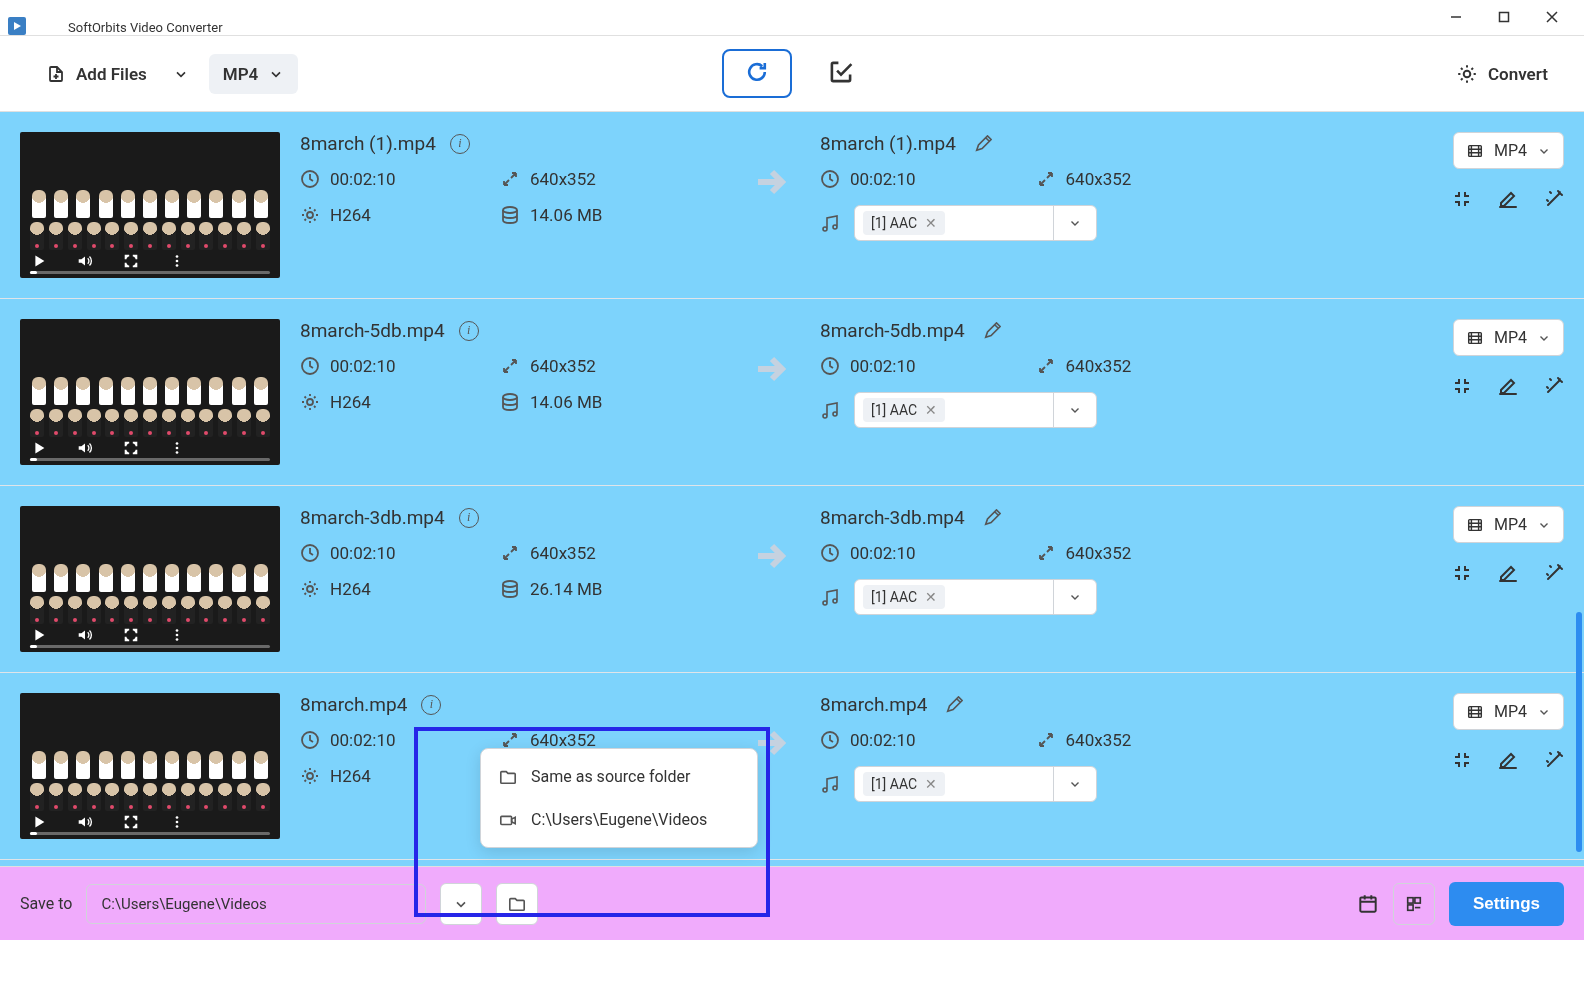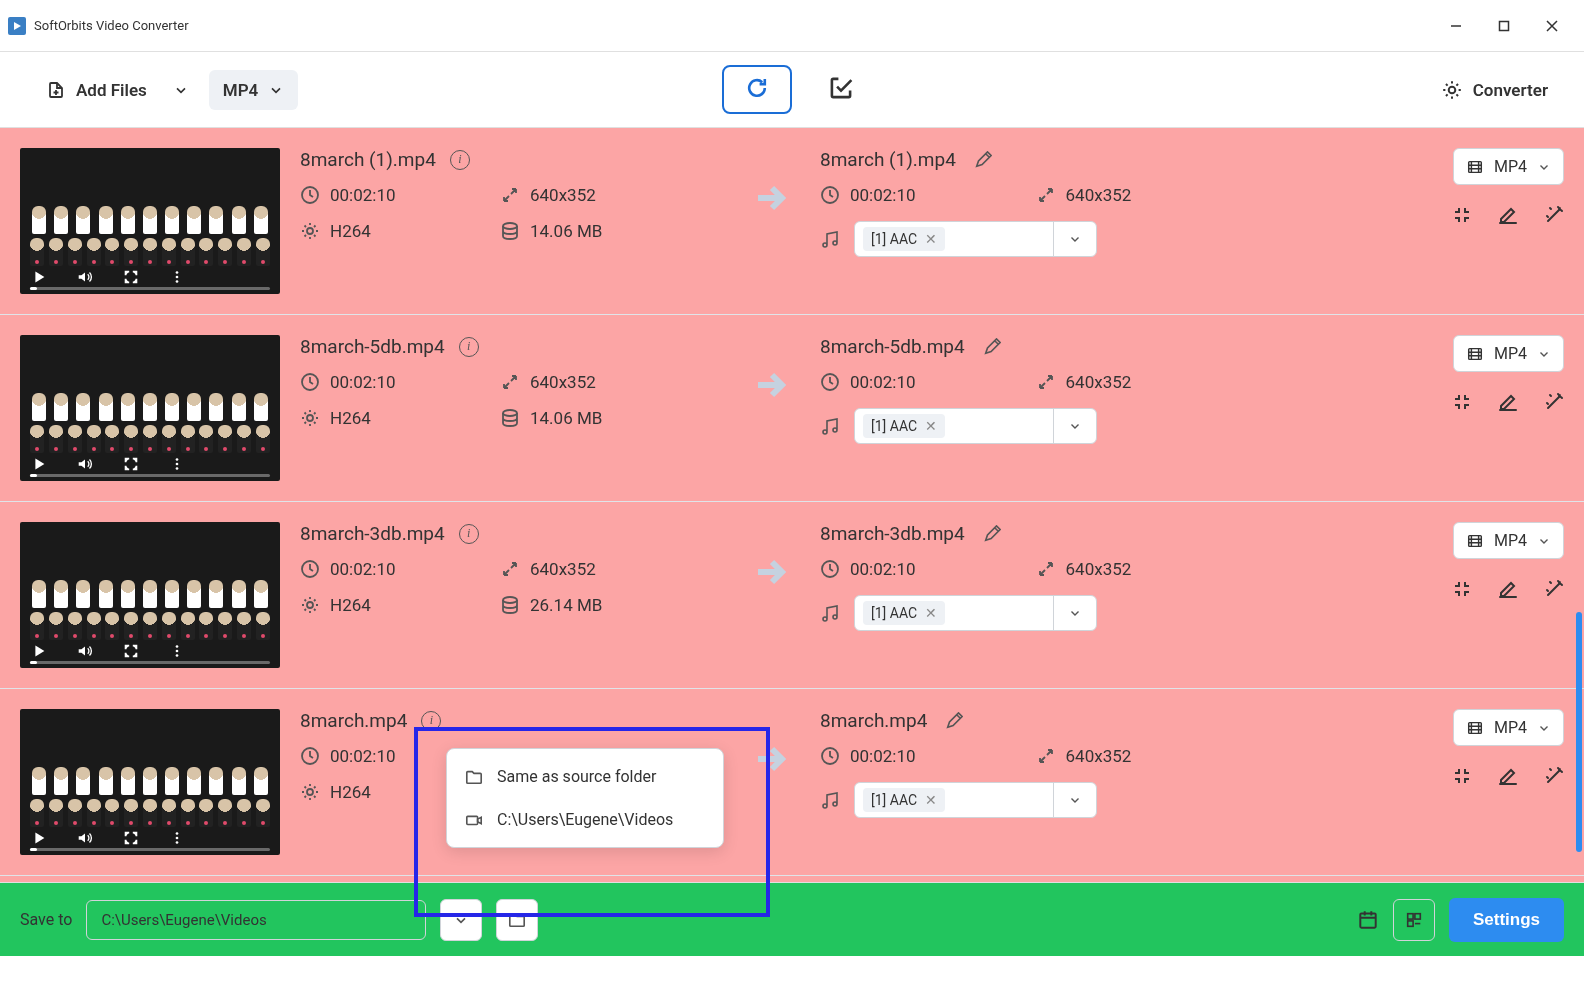--- a/index.html
+++ b/index.html
@@ -1,34 +1,34 @@
 <!DOCTYPE html>
 <html><head>
 <meta charset="utf-8">
 <style>
 * { box-sizing: border-box; margin: 0; padding: 0; }
 body { font-family: -apple-system, BlinkMacSystemFont, "Segoe UI", Roboto, sans-serif; font-size: 14px; color: #333; background: #fff; width: 1584px; height: 992px; overflow: hidden; position: relative; }
-.titlebar { height: 52px; display: flex; align-items: center; padding: 0 8px; background: #fff; border-bottom: 1px solid #e0e0e0; }
+.titlebar { height: 36px; display: flex; align-items: flex-end; padding: 0 8px; background: #fff; border-bottom: 1px solid #e0e0e0; gap: 34px; }
 .titlebar-icon { width: 18px; height: 18px; background: #3a7fc4; border-radius: 2px; margin-right: 8px; display:flex; align-items:center; justify-content:center; }
 .titlebar-icon svg { width:12px; height:12px; fill:#fff; }
 .titlebar-title { font-size: 13px; color: #333; }
 .titlebar-controls { margin-left: auto; display: flex; }
 .titlebar-btn { width: 48px; height: 36px; display: flex; align-items: center; justify-content: center; cursor: pointer; }
 .titlebar-btn svg { width: 12px; height: 12px; stroke: #333; stroke-width: 1.5; fill: none; }
 .toolbar { height: 76px; display: flex; align-items: center; padding: 0 32px; border-bottom: 1px solid #e0e0e0; position: relative; }
 .btn { display: flex; align-items: center; gap: 10px; padding: 10px 14px; border-radius: 6px; cursor: pointer; font-weight: 600; font-size: 17px; }
 .btn-add { }
 .btn-chev { padding: 10px 8px; margin-left: 4px; }
 .btn-fmt { background: #eef1f5; margin-left: 12px; }
 .toolbar-center { position: absolute; left: 50%; transform: translateX(-50%); display: flex; gap: 28px; align-items: center; }
 .btn-refresh { border: 2px solid #1a6dd6; border-radius: 8px; padding: 8px 20px; }
 .btn-refresh svg { stroke: #1a6dd6; }
 .btn-check { padding: 8px; }
 .btn-settings { margin-left: auto; font-weight: 600; font-size: 17px; display:flex; align-items:center; gap:10px; padding:10px 4px; cursor:pointer; }
-.list { height: 754px; overflow-y: auto; background: #fca5a5; position:relative; }
+.list { height: 754px; overflow-y: auto; background: #7dd3fc; position:relative; }
 .row { display: flex; padding: 20px; border-bottom: 1px solid #e0e4e9; gap: 20px; align-items: flex-start; }
 .thumb { width: 260px; height: 146px; background: #1a1a1a; border-radius: 2px; position: relative; flex-shrink: 0; overflow:hidden; }
 .thumb-people { position:absolute; inset:12px 8px 28px 8px; display:flex; flex-direction:column; justify-content:flex-end; gap:4px;}
 .thumb-row1, .thumb-row2 { display:flex; justify-content:space-around;}
 .person { width:14px; height:28px; background: radial-gradient(circle at 50% 20%, #d8c4a8 30%, transparent 31%), linear-gradient(#222 40%, #222); border-radius: 6px 6px 2px 2px; position:relative;}
 .person.f { background: radial-gradient(circle at 50% 20%, #d8c4a8 30%, transparent 31%), linear-gradient(#fff 40%, #fff);}
 .person .flower { position:absolute; bottom:2px; left:50%; transform:translateX(-50%); width:4px; height:4px; background:#e04a6b; border-radius:50%;}
 .thumb-ctrl { position: absolute; bottom: 0; left: 0; right: 0; padding: 6px 10px 8px; display: flex; align-items: center; gap: 28px; }
 .thumb-ctrl svg { fill: #fff; width: 18px; height: 18px; }
 .thumb-prog { position: absolute; bottom: 4px; left: 10px; right: 10px; height: 3px; background: rgba(255,255,255,0.35); border-radius: 2px; }
@@ -47,30 +47,30 @@
 .dst-meta { display: flex; gap: 120px; margin-bottom: 16px; }
 .audio-row { display: flex; align-items: center; gap: 14px; }
 .audio-sel { border: 1px solid #d0d4d9; border-radius: 6px; display: flex; align-items: center; height: 36px; background:#fff; }
 .audio-tag { padding: 4px 8px; background: #eef1f5; border-radius: 4px; margin: 0 8px; display: flex; align-items: center; gap: 8px; font-size: 14px; }
 .audio-tag .x { cursor: pointer; color: #888; font-size:14px;}
 .audio-chev { padding: 0 14px; border-left: 1px solid #d0d4d9; height: 100%; display: flex; align-items: center; cursor:pointer;}
 .actions { width: 140px; flex-shrink: 0; display: flex; flex-direction: column; align-items: flex-end; gap: 20px; }
 .fmt-sel { border: 1px solid #d0d4d9; border-radius: 6px; padding: 8px 12px; display: flex; align-items: center; gap: 10px; cursor: pointer; background:#fff; font-size:16px;}
 .action-icons { display: flex; gap: 26px; }
 .action-icons svg { width: 20px; height: 20px; stroke: #333; fill: none; stroke-width: 2; cursor: pointer; }
-.footer { height: 74px; border-top: 1px solid #e0e0e0; display: flex; align-items: center; padding: 0 20px; gap: 14px; background:#22c55e; position:relative; z-index:5;}
+.footer { height: 74px; border-top: 1px solid #e0e0e0; display: flex; align-items: center; padding: 0 20px; gap: 14px; background:#f0abfc; position:relative; z-index:5;}
 .save-label { font-size: 16px; }
 .save-path { border: 1px solid #d0d4d9; border-radius: 6px; padding: 10px 14px; width: 340px; font-size: 15px; color: #333; }
 .chev-btn, .folder-btn { border: 1px solid #d0d4d9; border-radius: 6px; width: 42px; height: 42px; display: flex; align-items: center; justify-content: center; cursor: pointer; background:#fff;}
 .footer-right { margin-left: auto; display: flex; align-items: center; gap: 14px; }
 .open-sel { border: 1px solid #d0d4d9; border-radius: 6px; padding: 10px 14px; width: 260px; display: flex; align-items: center; justify-content: space-between; cursor: pointer; font-size:15px;}
 .grid-btn { border: 1px solid #d0d4d9; border-radius: 6px; width: 42px; height: 42px; display: flex; align-items: center; justify-content: center; cursor: pointer; }
 .convert-btn { background: #2d8cf0; color: #fff; font-weight: 600; font-size: 17px; padding: 12px 24px; border-radius: 6px; cursor: pointer; border:none;}
 .popup { position: absolute; left: 414px; top: 727px; width: 356px; height: 190px; border: 4px solid #2626e8; background: transparent; z-index: 20; pointer-events:none;}
-.popup-inner { position: absolute; left: 446px; top: 748px; background: #fff; border: 1px solid #d0d4d9; border-radius: 8px; box-shadow: 0 4px 16px rgba(0,0,0,0.12); z-index: 25; padding: 6px 0; width: 278px;}
+.popup-inner { position: absolute; left: 480px; top: 748px; background: #fff; border: 1px solid #d0d4d9; border-radius: 8px; box-shadow: 0 4px 16px rgba(0,0,0,0.12); z-index: 25; padding: 6px 0; width: 278px;}
 .popup-item { display: flex; align-items: center; gap: 14px; padding: 12px 18px; cursor: pointer; font-size: 16px;}
 .popup-item svg { width: 18px; height: 18px; stroke: #555; fill: none; stroke-width: 1.8; }
 .scroll-ind { position:absolute; right:2px; top:612px; width:6px; height:240px; background:#2d8cf0; border-radius:3px; z-index:3;}
 svg { flex-shrink: 0; }
 </style>
 </head>
 <body>
 
 <svg width="0" height="0" style="position:absolute">
 <defs>
@@ -178,21 +178,21 @@
         </svg></div>
     <div class="btn-check"><svg width="26" height="26" viewBox="0 0 20 20" fill="none" stroke="#333" stroke-width="2">
           <path d="M8 3H4a1 1 0 0 0-1 1v12a1 1 0 0 0 1 1h12a1 1 0 0 0 1-1v-4"></path>
           <path d="M7 9l3 3L18 4"></path>
         </svg></div>
   </div>
   <div class="btn-settings">
     <svg width="22" height="22" viewBox="0 0 20 20" fill="none" stroke="#333" stroke-width="1.8">
         <use href="#i-gear"></use>
       </svg>
-    <span>Converter</span>
+    <span>Convert</span>
   </div>
 </div>
 
 <div class="list" id="list">
     <div class="row">
     <div class="thumb">
     <div class="thumb-people">
           <div class="thumb-row1">
             <div class="person f"></div>
             <div class="person f"></div>

